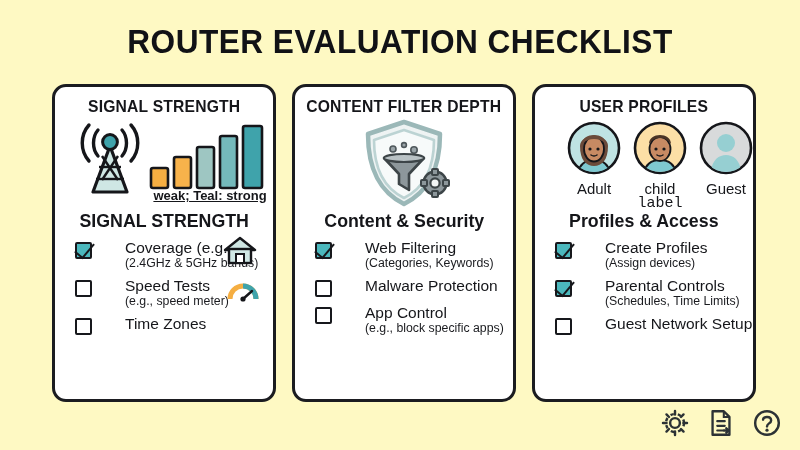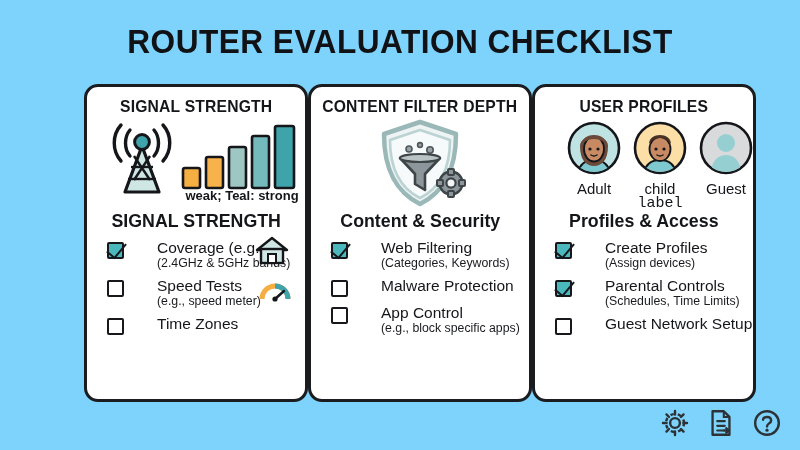--- a/index.html
+++ b/index.html
@@ -5,21 +5,21 @@
   * { box-sizing: border-box; margin: 0; padding: 0; }
   html, body {
     width: 800px; height: 450px;
     background: #ffffff;
     font-family: "Liberation Sans", sans-serif;
     overflow: hidden;
   }
   #page {
     position: relative;
     width: 800px; height: 450px;
-    background: #7dd3fc;
+    background: #fef9c3;
     padding-left: 32px;
   }
 
   
   .title {
     position: absolute;
     top: 22px; left: 0; width: 800px;
     text-align: center;
     font-family: "Liberation Sans Narrow", "Liberation Sans", sans-serif;
     font-size: 34px;
@@ -28,21 +28,21 @@
     color: #111216;
     transform: scaleX(0.93);
   }
 
   
   .cards {
     position: absolute;
     top: 84px; left: 52px;
     width: 704px; height: 318px;
     display: flex;
-    justify-content: flex-end;
+    justify-content: space-between;
   }
   .card {
     width: 224px; height: 318px;
     background: #ffffff;
     border: 3px solid #1b1c20;
     border-radius: 14px;
     position: relative;
     padding: 8px 10px 6px 10px;
     display: flex;
     flex-direction: column;
@@ -131,20 +131,21 @@
   .bar-caption {
     position: absolute;
     left: 70px; top: 70px;
     width: 150px;
     text-align: center;
     font-family: "Liberation Sans Narrow", "Liberation Sans", sans-serif;
     font-size: 13px;
     font-weight: bold;
     color: #15161a;
     white-space: nowrap;
+    text-decoration: underline;
   }
   .house { position: absolute; right: 6px; top: -4px; }
   .gauge { position: absolute; right: 4px; top: 0px; }
 
   
   .shield { position: absolute; left: 50%; top: 0; transform: translateX(-50%); }
 
   
   .avatars {
     position: absolute; top: 2px; left: 16px; width: 100%;

